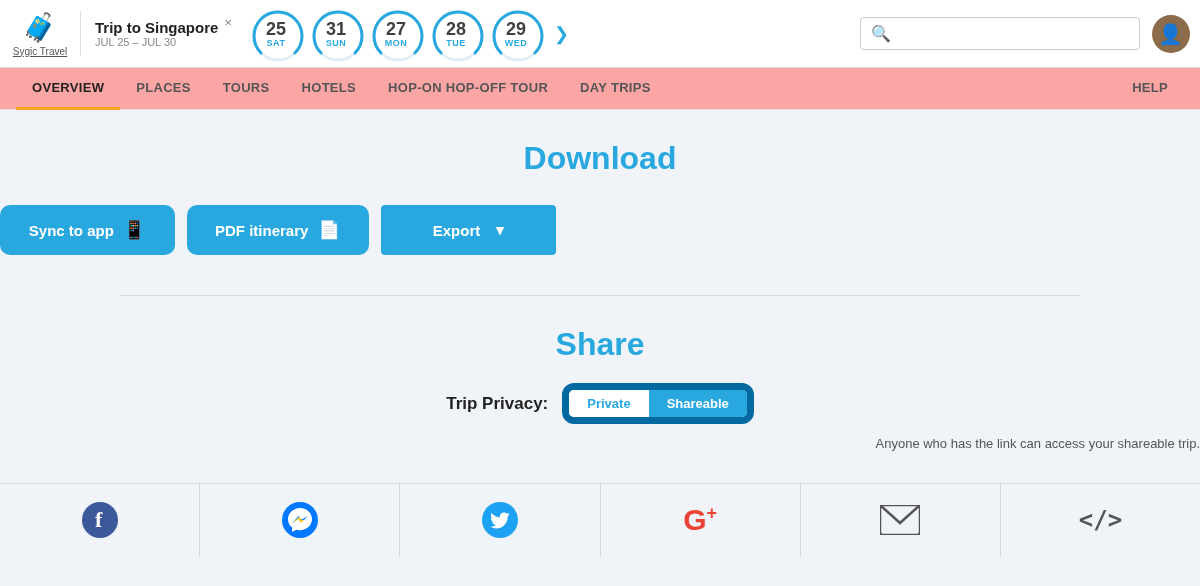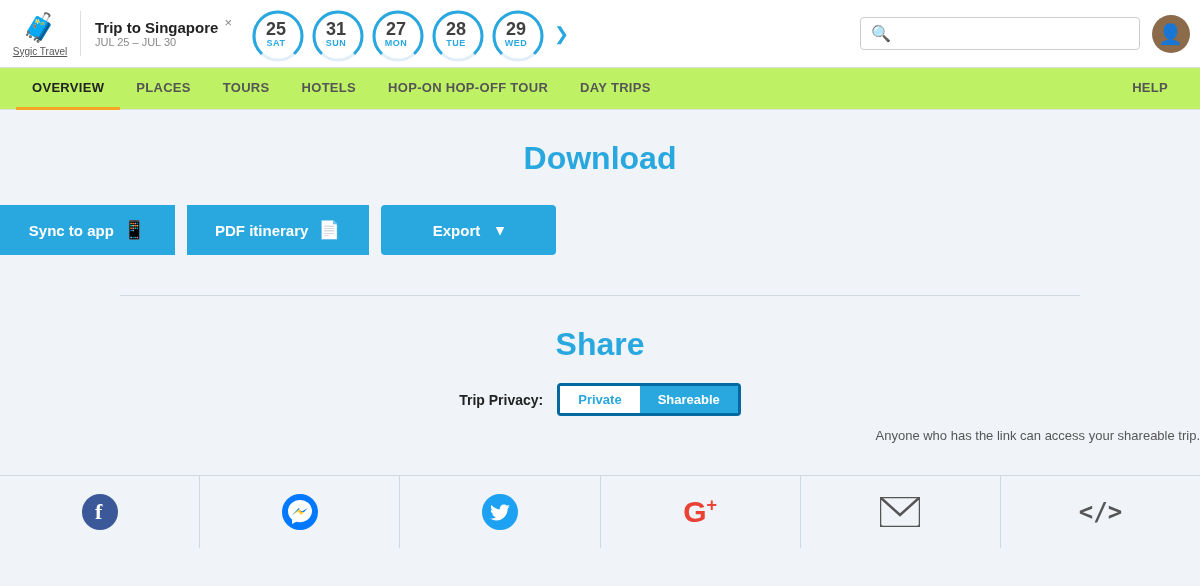--- a/index.html
+++ b/index.html
@@ -110,21 +110,21 @@
       display: flex;
       align-items: center;
       justify-content: center;
       font-size: 20px;
     }
 
     
     .nav-tabs {
       display: flex;
       align-items: center;
-      background: #bef264;
+      background: #fca5a5;
       border-bottom: 1px solid #e0e0e0;
       padding: 0 16px;
       height: 42px;
     }
     .nav-tab {
       padding: 12px 16px;
       font-size: 13px;
       font-weight: 600;
       color: #555;
       cursor: pointer;
@@ -161,21 +161,21 @@
     }
     .download-buttons {
       display: flex;
       gap: 12px;
       margin-bottom: 30px;
     }
     .btn-blue {
       background: #29a8e0;
       color: #fff;
       border: none;
-      border-radius: 0;
+      border-radius: 10px;
       padding: 14px 28px;
       font-size: 15px;
       font-weight: 600;
       cursor: pointer;
       display: flex;
       align-items: center;
       gap: 10px;
       min-width: 175px;
       justify-content: center;
     }
@@ -210,28 +210,28 @@
       margin-bottom: 20px;
       text-align: center;
     }
     .privacy-row {
       display: flex;
       align-items: center;
       gap: 14px;
       margin-bottom: 12px;
     }
     .privacy-label {
-      font-size: 14px;
+      font-size: 17px;
       font-weight: 600;
       color: #222;
     }
     .privacy-toggle {
       display: flex;
-      border: 3px solid #0369a1;
-      border-radius: 4px;
+      border: 7px solid #0369a1;
+      border-radius: 12px;
       overflow: hidden;
     }
     .toggle-btn {
       padding: 6px 18px;
       font-size: 13px;
       font-weight: 600;
       cursor: pointer;
       border: none;
       background: #fff;
       color: #29a8e0;

